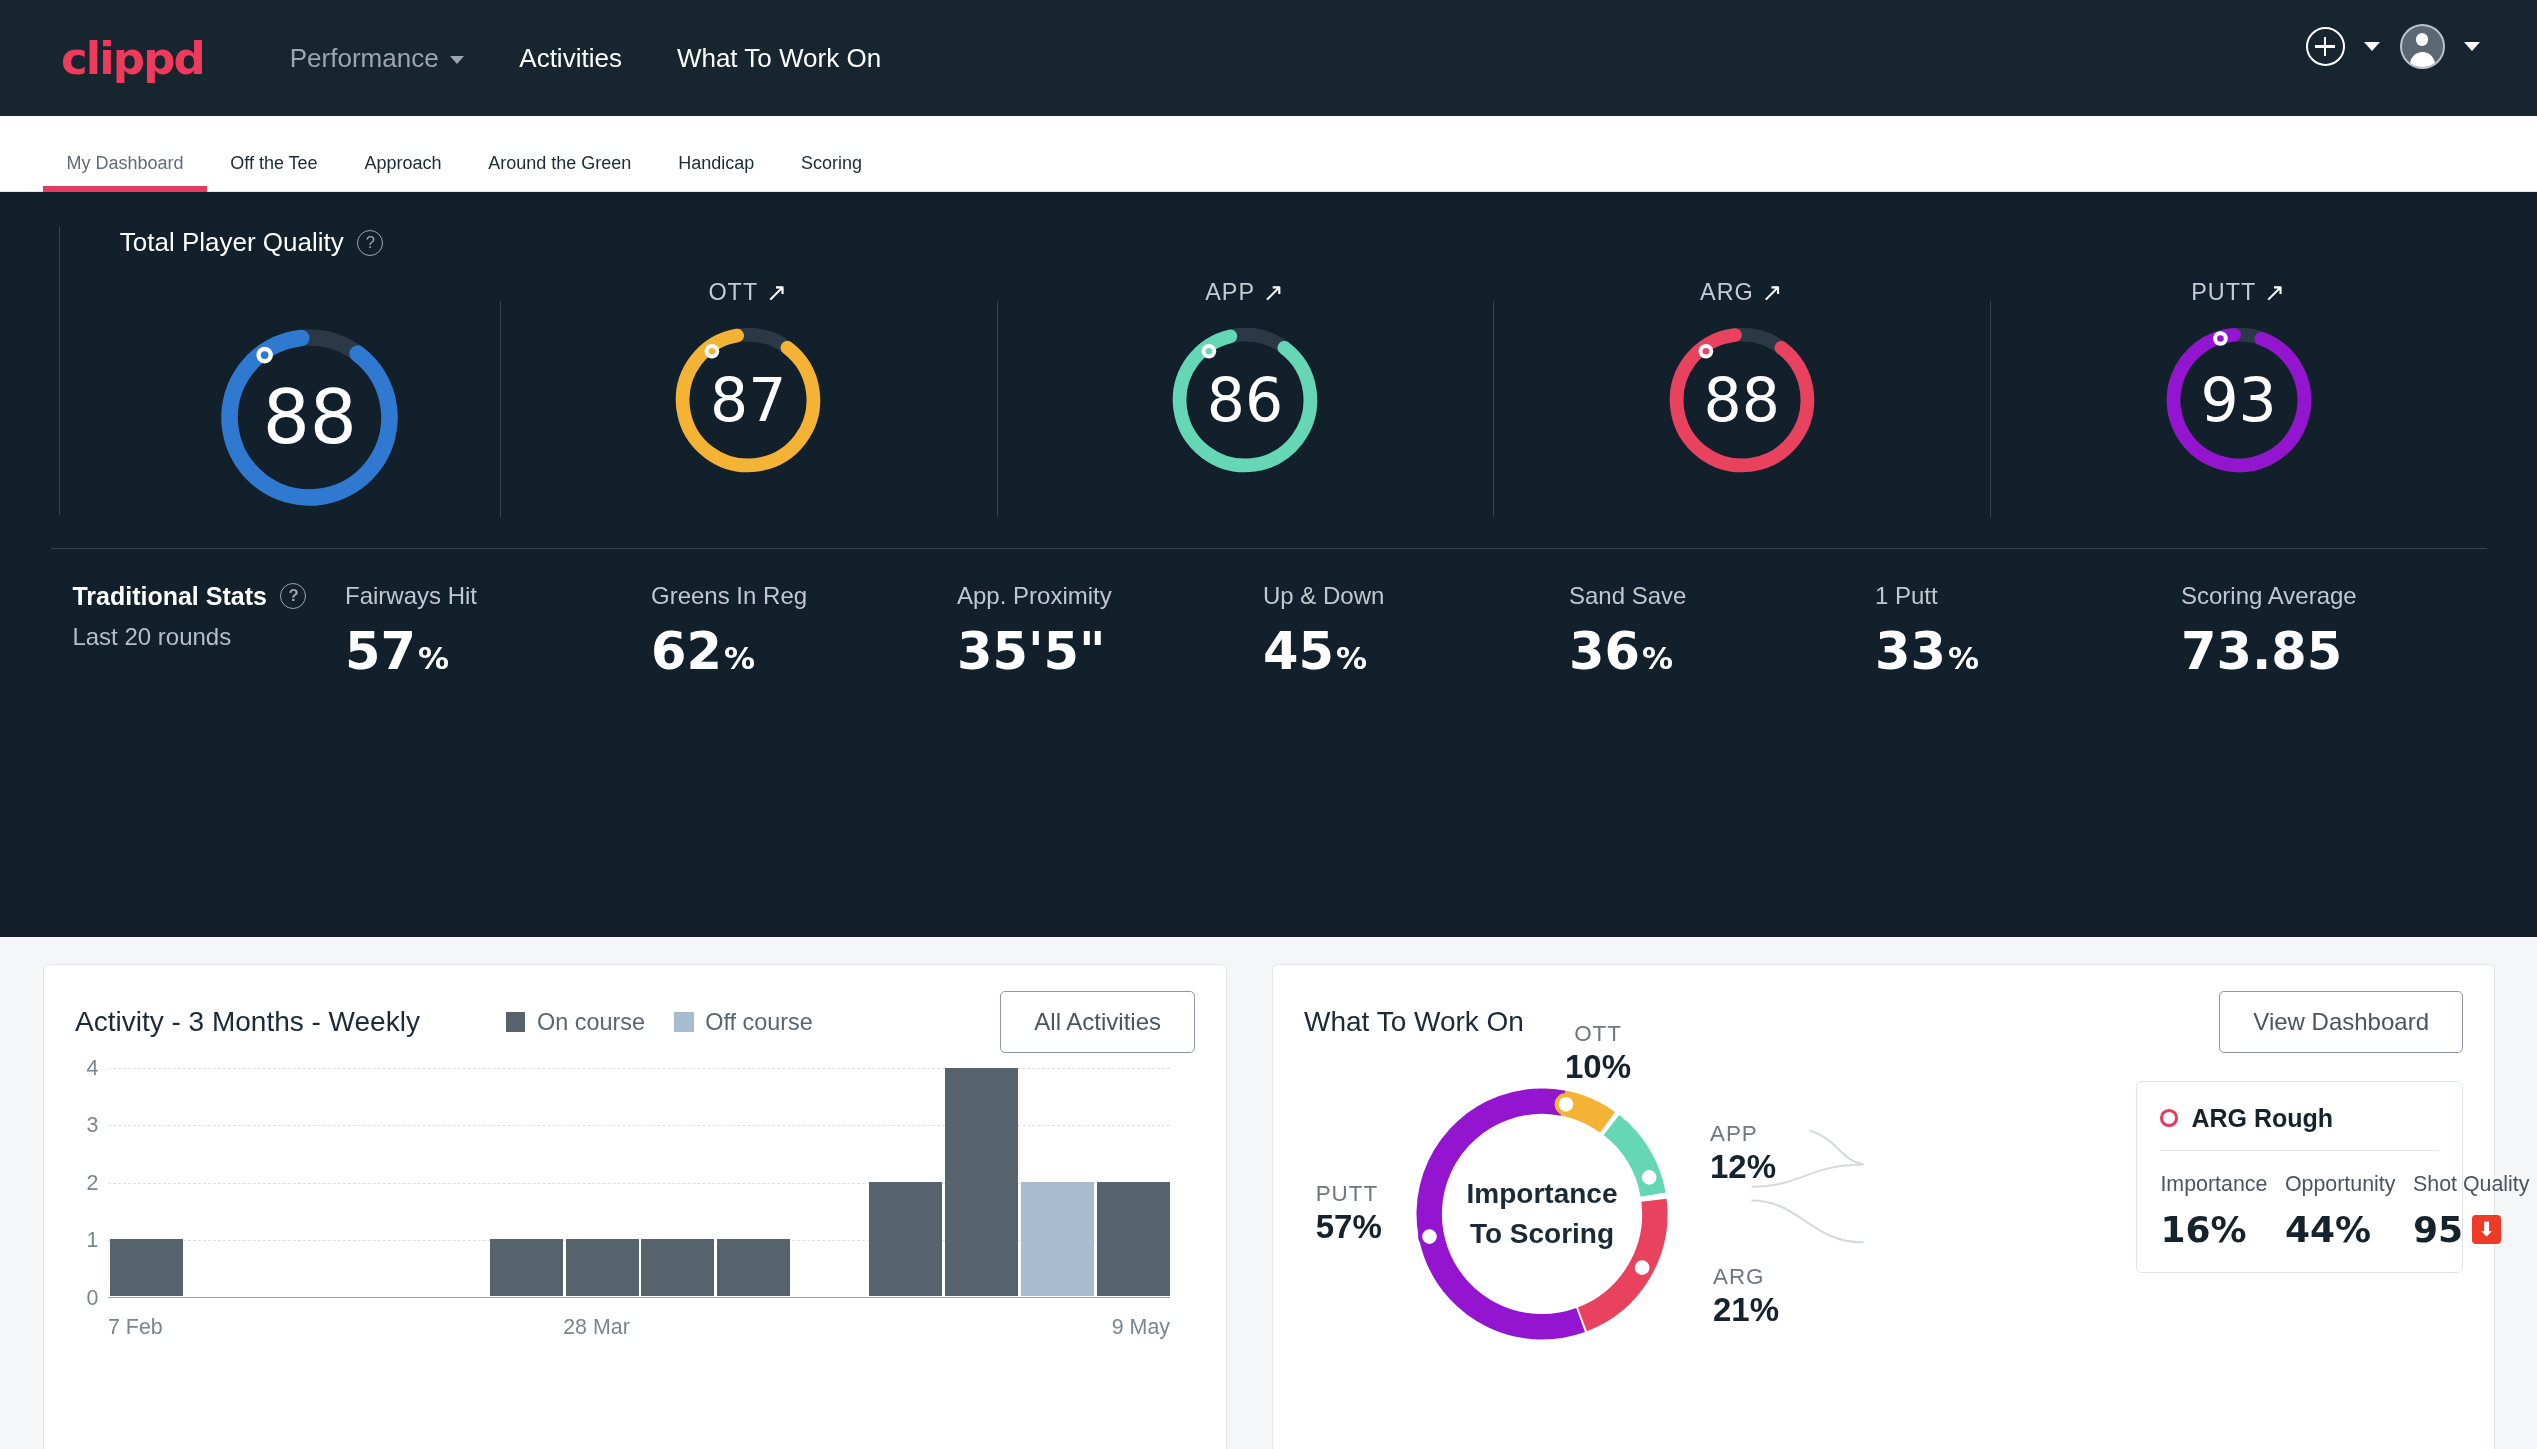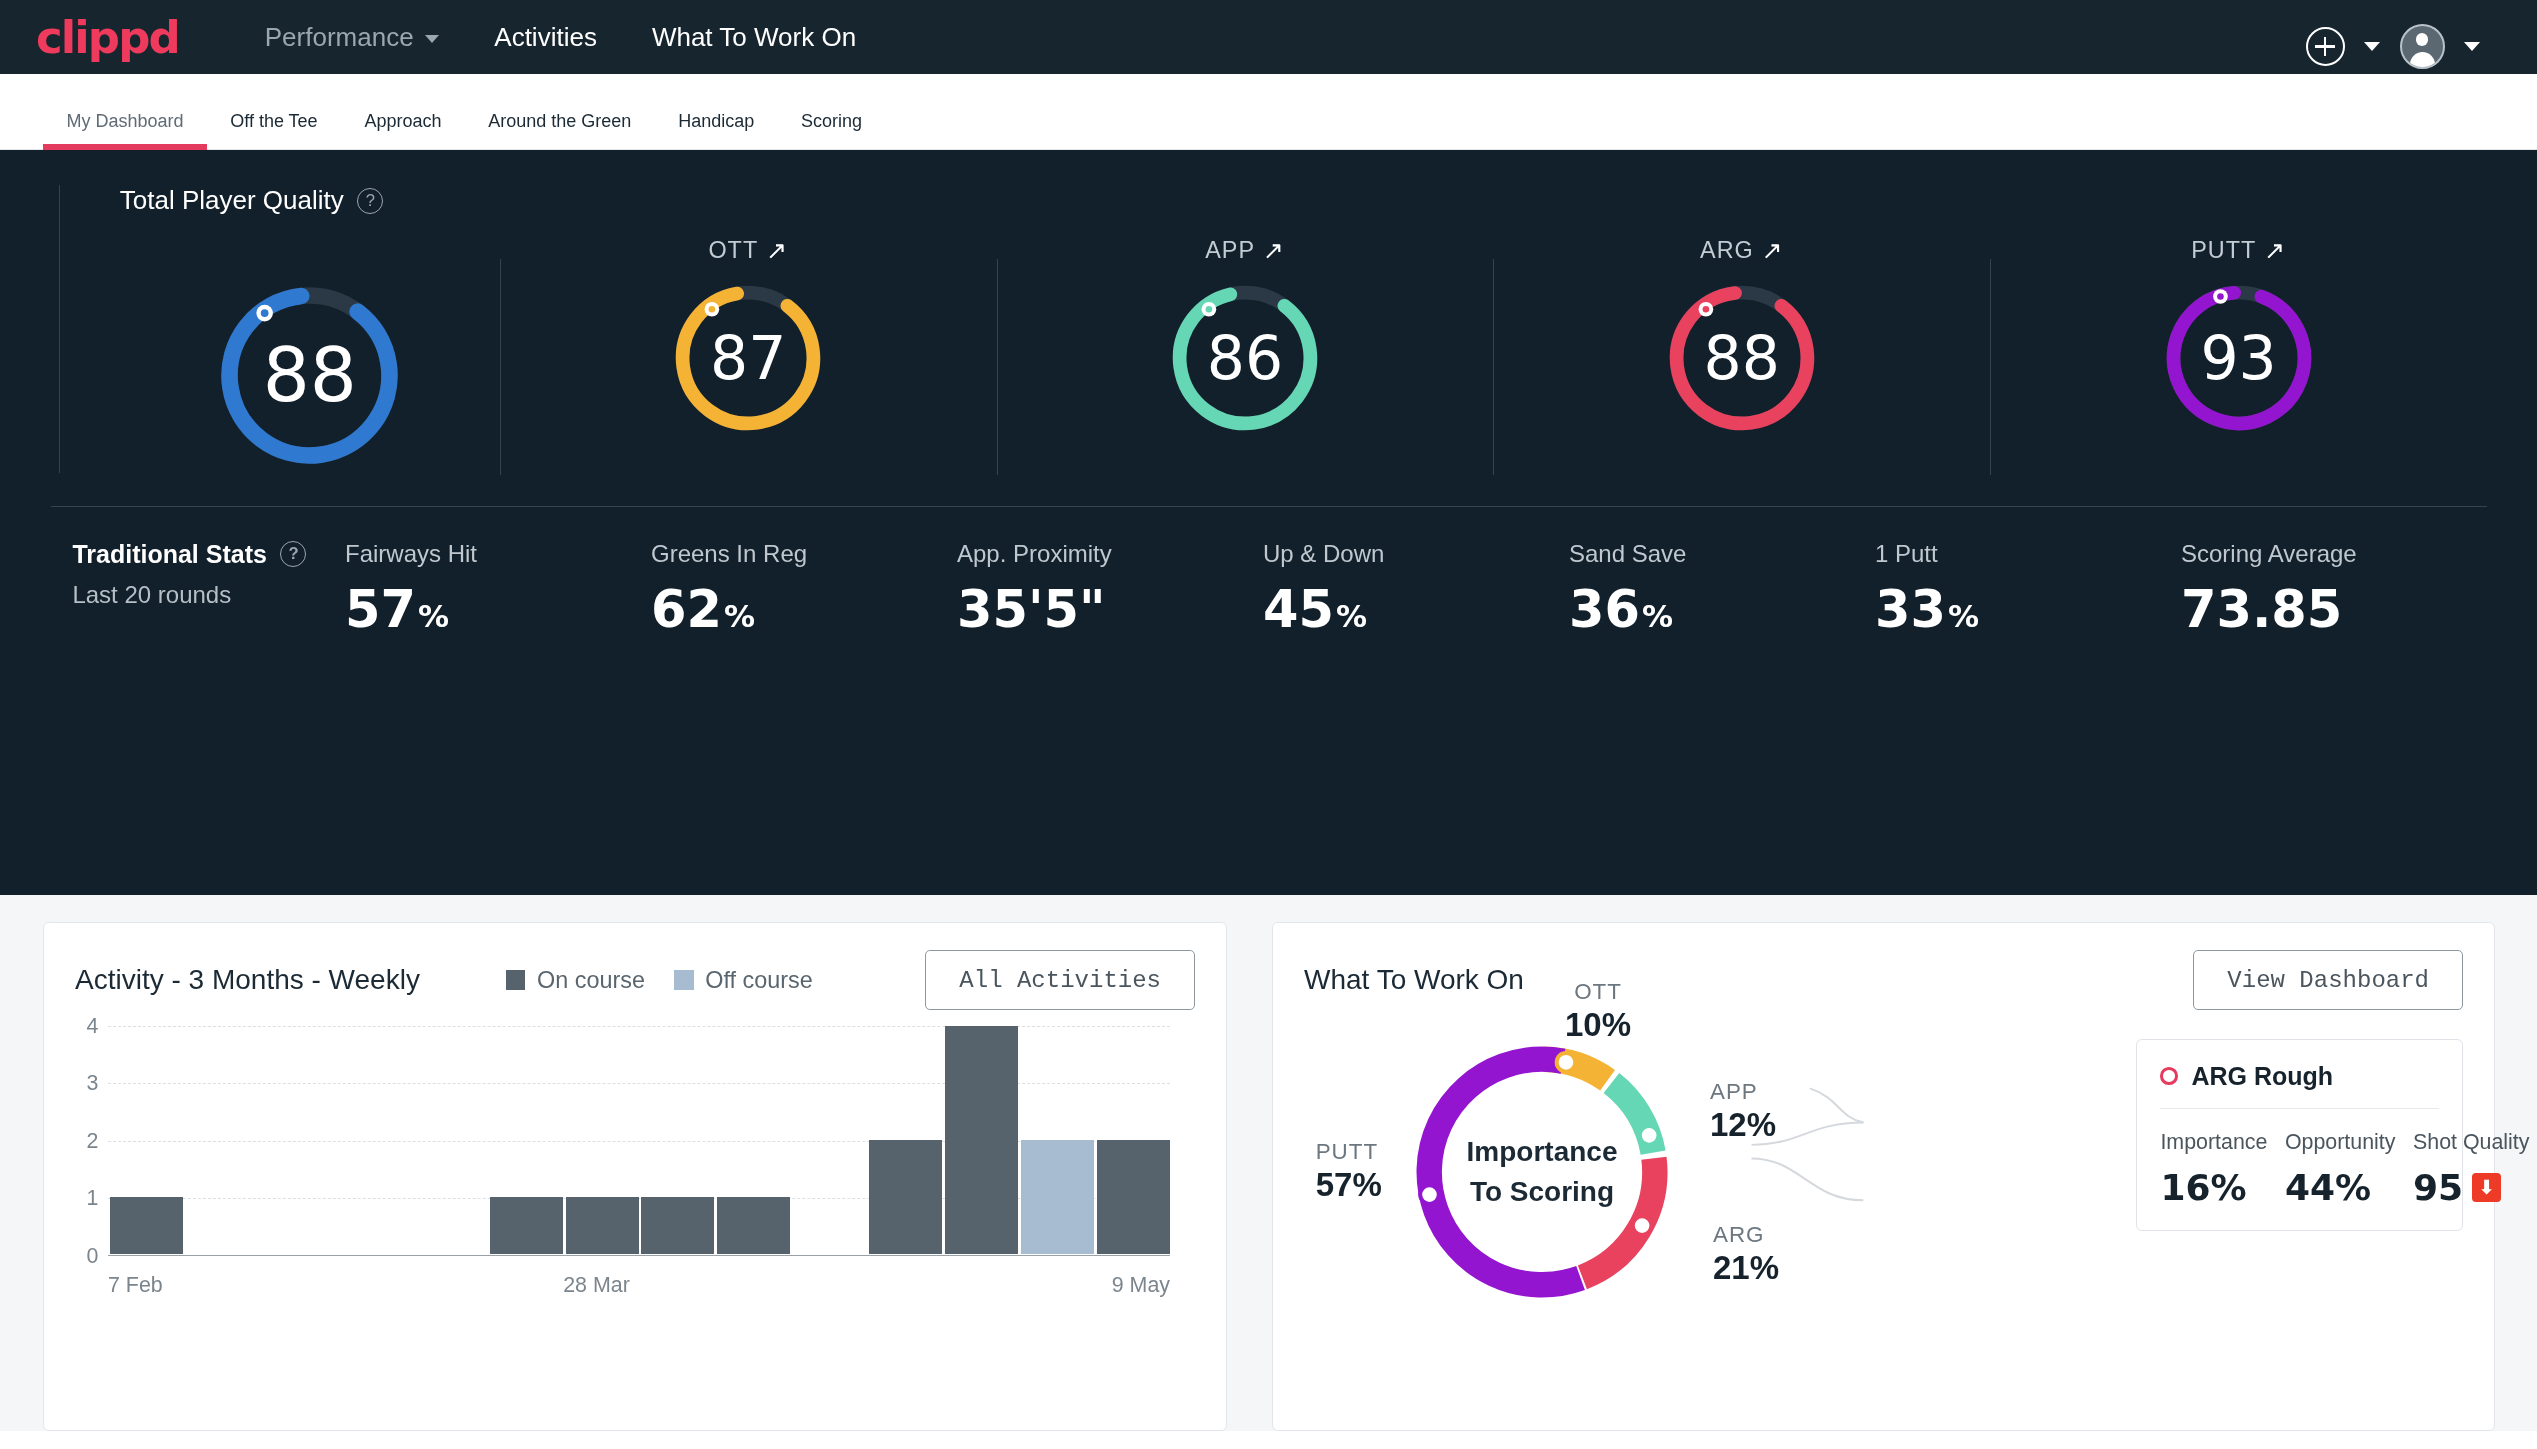--- a/index.html
+++ b/index.html
@@ -5,25 +5,25 @@
   * { box-sizing: border-box; margin: 0; padding: 0; }
   html, body {
     width: 2538px; height: 1450px;
     background: #ffffff;
     font-family: "Liberation Sans", sans-serif;
     overflow: hidden;
   }
 
   
   .topnav {
-    height: 74px;
+    height: 116px;
     background: #17252e;
     display: flex;
     align-items: center;
-    padding: 0 36px;
+    padding: 0 61px;
     position: relative;
   }
   .logo {
     font-size: 45px;
     font-weight: 700;
     color: #ee3a5c;
     letter-spacing: -1.9px;
     margin-right: 86px;
     font-family: "DejaVu Sans", sans-serif;
   }
@@ -296,21 +296,21 @@
   .swatch { width: 19.5px; height: 19.5px; }
   .outbtn {
     margin-left: auto;
     border: 1px solid #8d979f;
     background: #ffffff;
     color: #4a555e;
     font-size: 24px;
     padding: 15.6px 33px;
     border-radius: 4.9px;
     cursor: pointer;
-    font-family: Liberation Mono, monospace;
+    font-family: Liberation Sans, sans-serif;
     white-space: nowrap;
   }
 
   .chartarea { position: relative; height: 255px; margin-top: 13.6px; }
   .ylabels {
     position: absolute; left: 0; top: 0; bottom: 25px;
     width: 33px;
   }
   .ytick {
     position: absolute; right: 9.7px;

